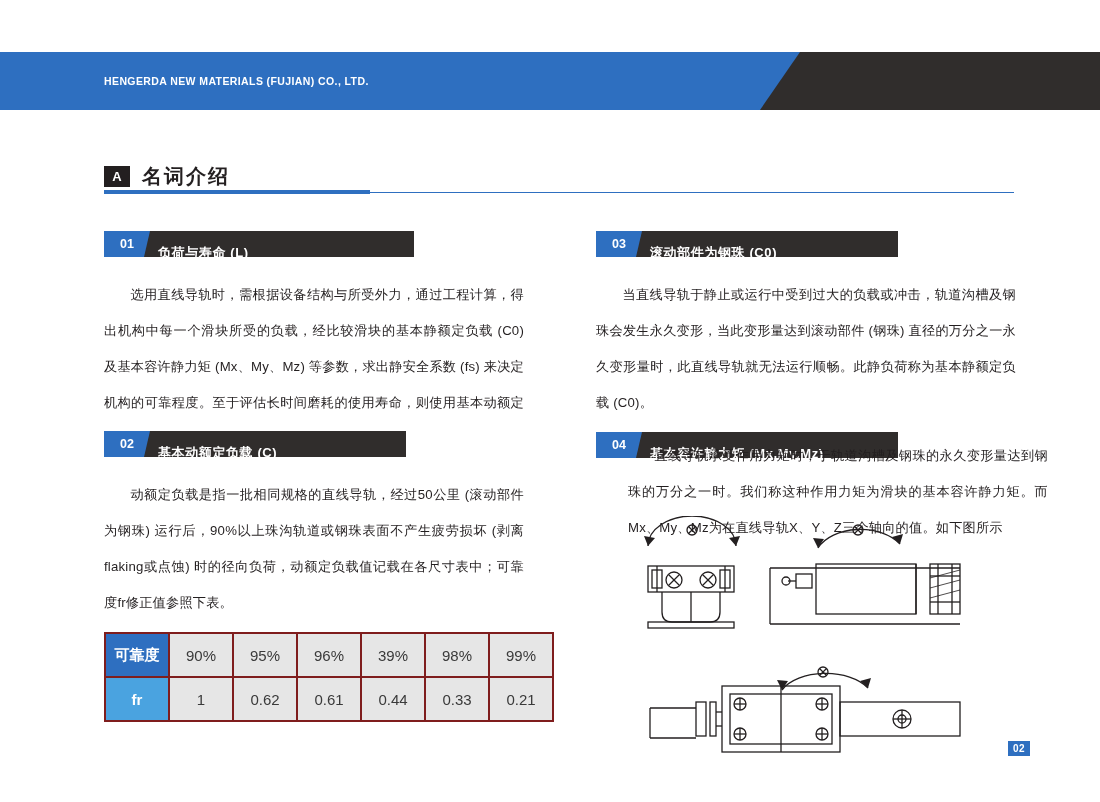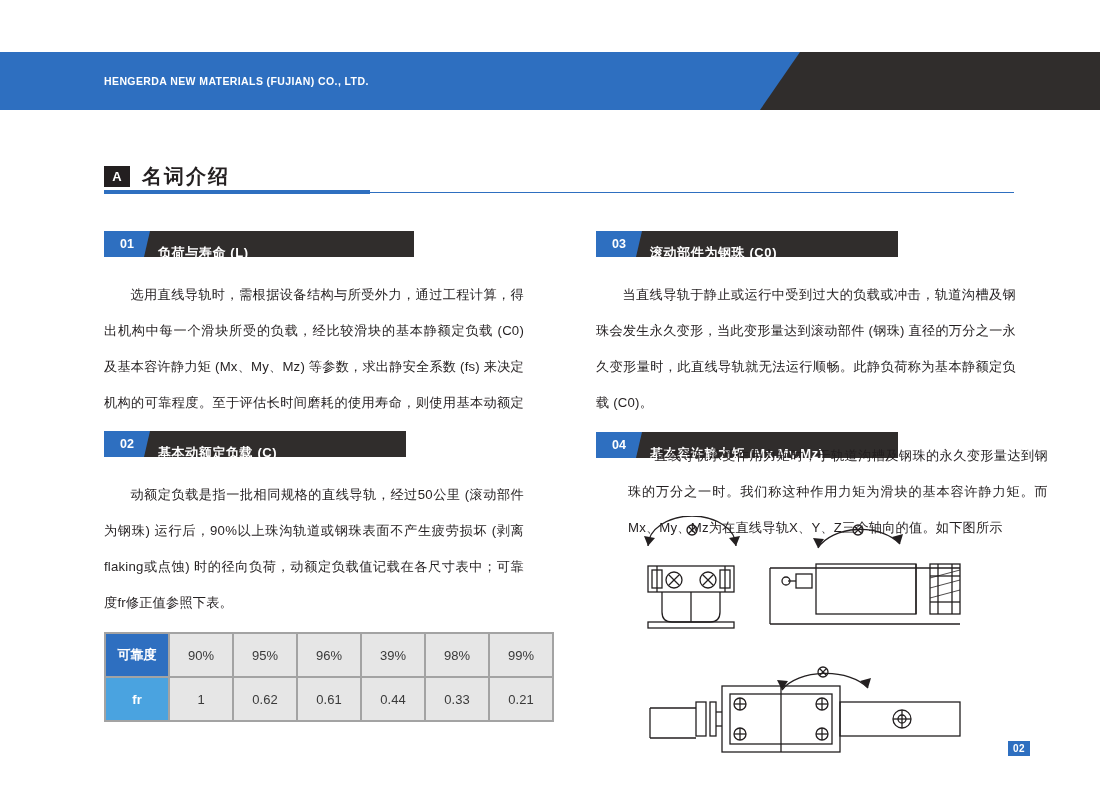--- a/index.html
+++ b/index.html
@@ -75,22 +75,22 @@
     text-align:justify;letter-spacing:.2px;
     text-indent:2em;
   }
   
   .tbl{
     position:absolute;left:104px;top:632px;
     border-collapse:collapse;
   }
   .tbl td{
     width:60px;height:40px;text-align:center;vertical-align:middle;
-    font-size:13px;color:#3a3a3a;background:#e6e6e6;
-    border:2px solid #a3a3a3;
+    font-size:15px;color:#3a3a3a;background:#e6e6e6;
+    border:2px solid #7f1d1d;
   }
   .tbl td.lbl1{background:#2e6fc0;color:#fff;font-weight:bold;width:60px;}
   .tbl td.lbl2{background:#4aa3e0;color:#fff;font-weight:bold;}
   
   .pageno{
     position:absolute;right:70px;bottom:46px;
     background:#2e6fc0;color:#fff;font-size:10px;font-weight:bold;
     padding:2px 5px;letter-spacing:.5px;
   }
   

